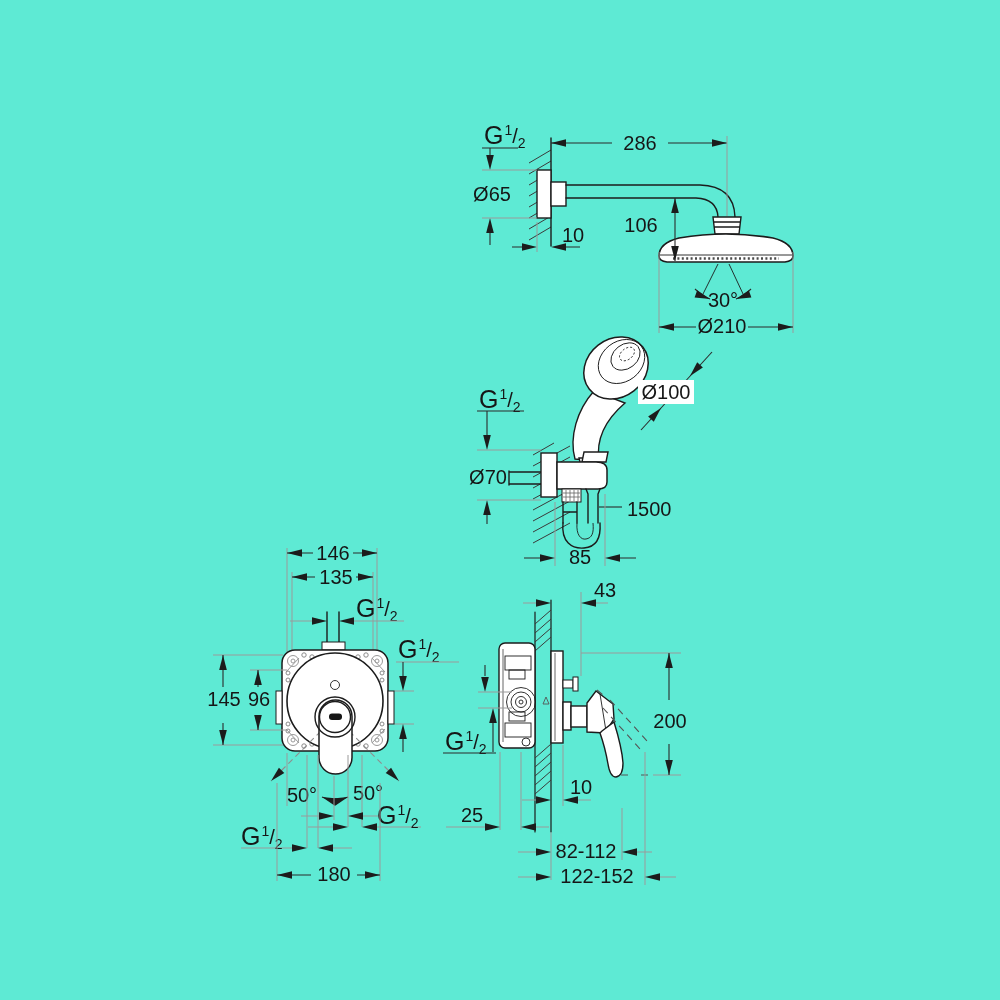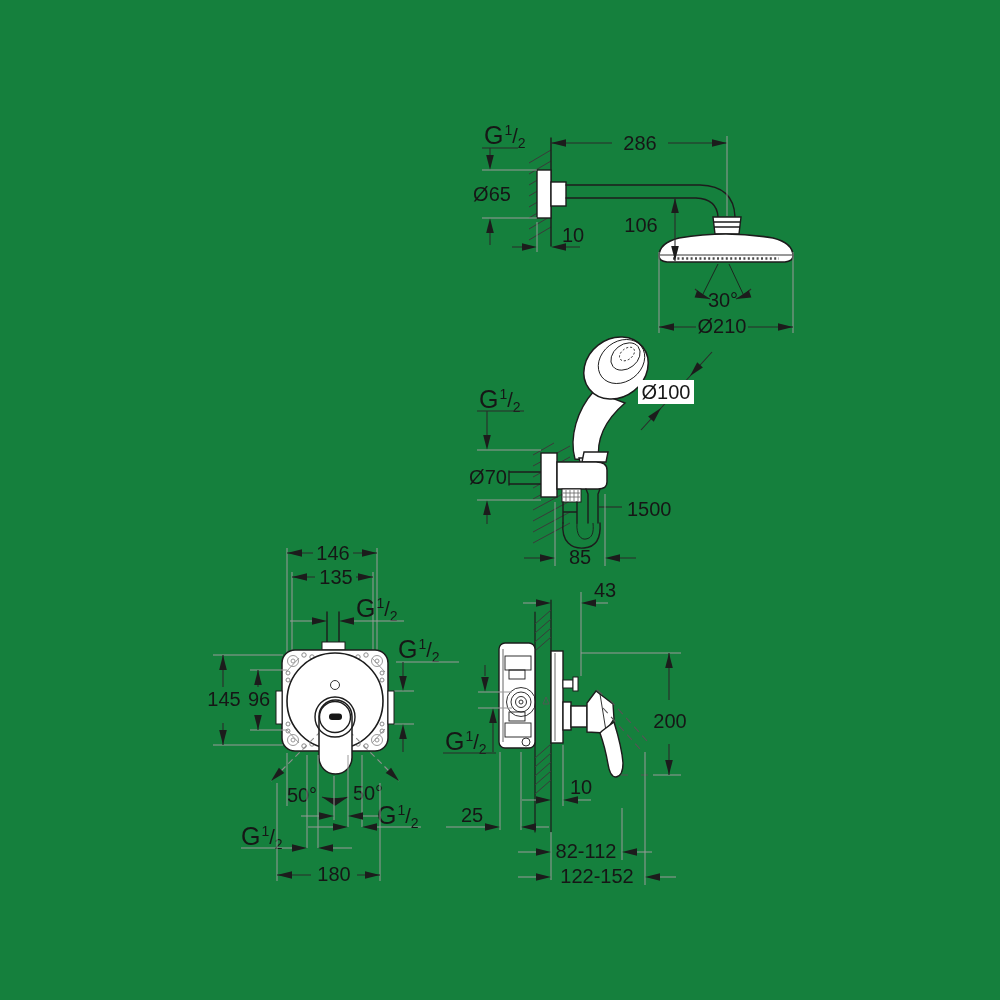--- a/index.html
+++ b/index.html
@@ -1,16 +1,16 @@
 <!DOCTYPE html>
 <html><head>
 <meta charset="utf-8">
 <style>
   html,body{margin:0;padding:0;background:#fff}
-  .stage{width:1000px;height:1000px;background:#15803d;position:relative;font-family:"Liberation Sans","DejaVu Sans",sans-serif}
+  .stage{width:1000px;height:1000px;background:#5eead4;position:relative;font-family:"Liberation Sans","DejaVu Sans",sans-serif}
   svg{display:block}
   .ink{stroke:#1c1c1c;stroke-width:1.4;fill:none;stroke-linecap:round}
   .thin{stroke:#1c1c1c;stroke-width:.9;fill:none}
   .wf{fill:#fff;stroke:#1c1c1c;stroke-width:1.4}
   .wft{fill:#fff;stroke:#1c1c1c;stroke-width:1}
   .dim{stroke:#2b2b2b;stroke-width:1.1;fill:none}
   .ext{stroke:#9a9a9a;stroke-width:1;fill:none}
   .hat{stroke:#3a3a3a;stroke-width:1;fill:none}
   .dsh{stroke:#8f8f8f;stroke-width:1.1;fill:none;stroke-dasharray:6 4}
   .dsh2{stroke:#555;stroke-width:1.1;fill:none;stroke-dasharray:7 5}

